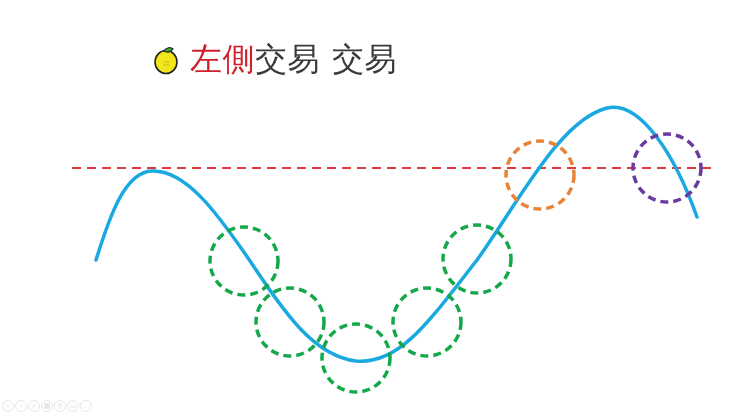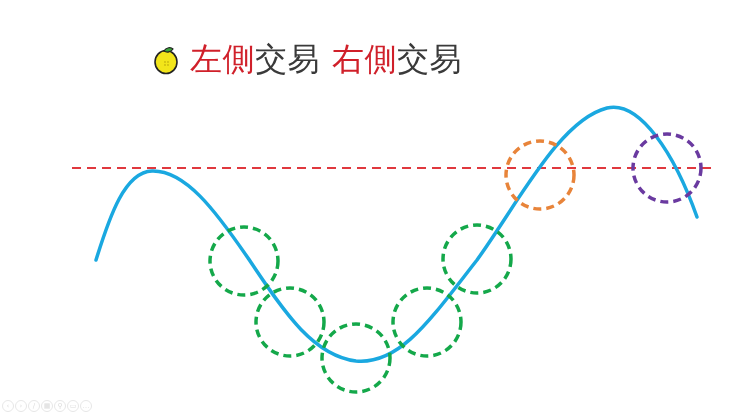--- a/index.html
+++ b/index.html
@@ -20,21 +20,20 @@
     <ellipse cx="14" cy="17" rx="11" ry="11.5" fill="#f2e51a" stroke="#222" stroke-width="1.6"></ellipse>
     <path d="M12 6 C 14 2, 19 2, 21 4 C 19 7, 15 8, 12 6 Z" fill="#3aa63a" stroke="#222" stroke-width="1.2"></path>
     <circle cx="13" cy="17" r="0.9" fill="#c9b80f"></circle>
     <circle cx="16" cy="17" r="0.9" fill="#c9b80f"></circle>
     <circle cx="13" cy="20" r="0.9" fill="#c9b80f"></circle>
     <circle cx="16" cy="20" r="0.9" fill="#c9b80f"></circle>
   </svg>
   <span class="red">左側</span>
   <span>交易</span>
   <span class="gap"></span>
-  <span class="red">右側</span>
   <span>交易</span>
 </div>
 
 <svg class="diagram" width="740" height="416" viewBox="0 0 740 416">
   <line x1="72" y1="168" x2="712" y2="168" stroke="#e0383e" stroke-width="2" stroke-dasharray="9,6"></line>
   <path d="M 96 260 C 110 215, 125 172, 152 171 C 185 170, 215 210, 248 258 C 280 305, 310 355, 356 361 C 400 365, 430 320, 477 260 C 520 200, 560 120, 607 108 C 640 100, 675 155, 697 217" fill="none" stroke="#1aa8e0" stroke-width="3.5" stroke-linecap="round"></path>
   <g fill="none" stroke="#14a84a" stroke-width="3.5" stroke-dasharray="8,5">
     <circle cx="244" cy="261" r="34"></circle>
     <circle cx="290" cy="322" r="34"></circle>
     <circle cx="356" cy="358" r="34"></circle>

